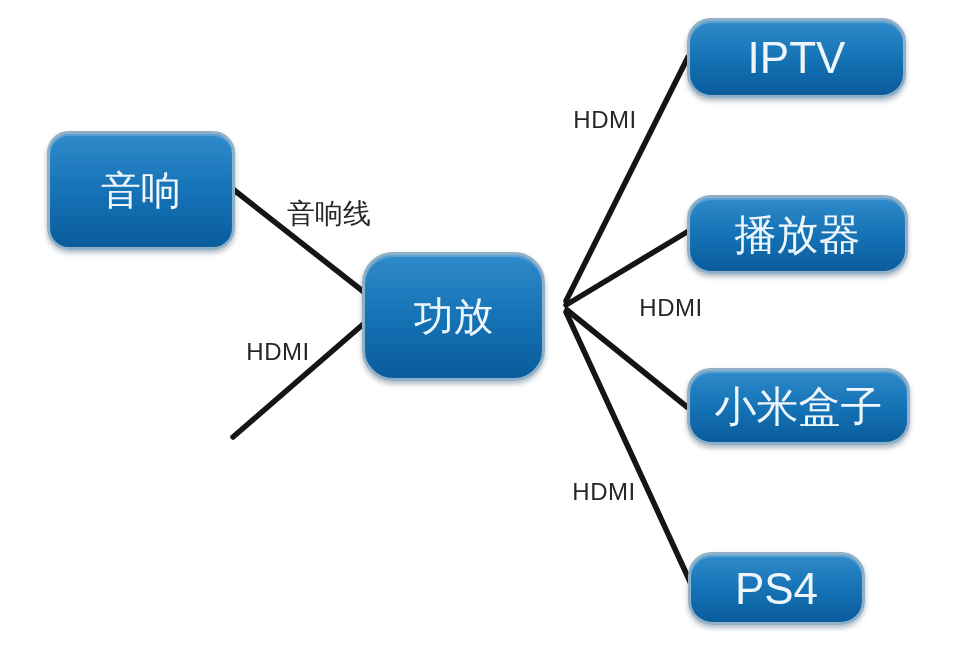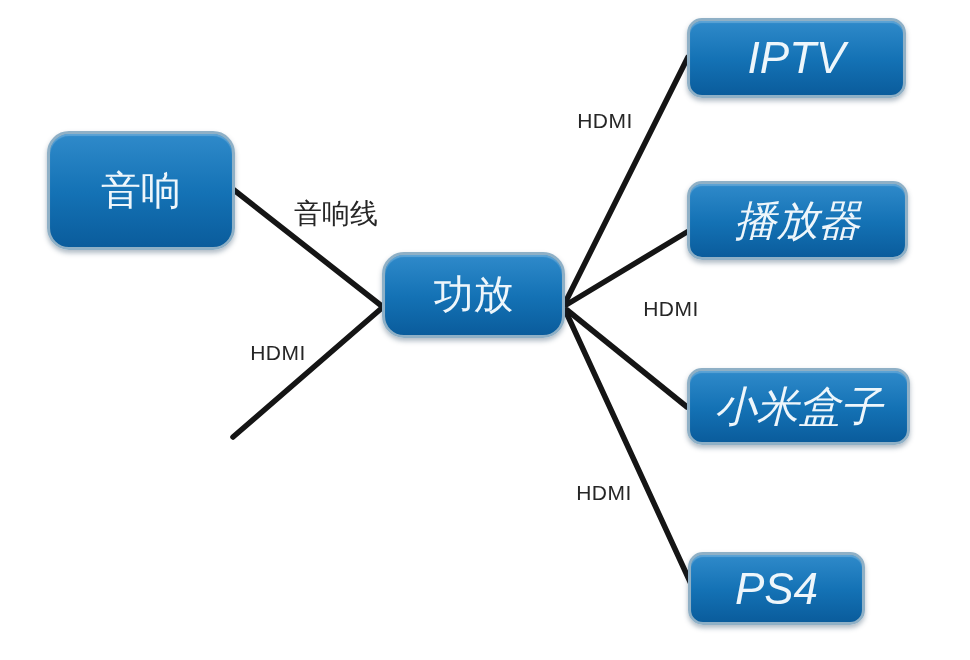--- a/index.html
+++ b/index.html
@@ -39,34 +39,34 @@
     align-items: center;
     justify-content: center;
     color: var(--node-text);
     background: linear-gradient(180deg, var(--node-top) 0%, var(--node-mid) 52%, var(--node-bottom) 100%);
     border: 3px solid var(--node-border);
     box-shadow: 0 3px 5px rgba(30, 60, 90, 0.35), inset 0 2px 1px rgba(255,255,255,0.22);
     text-align: center;
     line-height: 1;
   }
   .node.round-lg { border-radius: 22px; }
-  .node.round-md { border-radius: 15px; font-style: italic; }
+  .node.round-md { border-radius: 24px; }
   .cn { font-family: "Liberation Serif", "DejaVu Serif", serif; }
   .en { font-family: "Liberation Sans", "DejaVu Sans", sans-serif; }
   .fs46 { font-size: 40px; }
   .fs44 { font-size: 44px; }
   .fs42 { font-size: 42px; }
   .edge-label {
     position: absolute;
     transform: translate(-50%, -50%);
     color: var(--label);
     white-space: nowrap;
     line-height: 1;
   }
-  .edge-label.en { font-size: 21px; letter-spacing: 0.5px; }
+  .edge-label.en { font-size: 24px; letter-spacing: 0.5px; }
   .edge-label.cn { font-size: 28px; }
   .watermark {
     position: absolute;
     left: 641px;
     top: 624px;
     width: 320px;
     font-size: 29px;
     letter-spacing: 1px;
     color: var(--watermark);
     text-shadow: 0 1px 1px rgba(255,255,255,0.9), 0 0 1px #c8c8c8;
@@ -85,31 +85,31 @@
     <line x1="233" y1="437" x2="383" y2="307"></line>
     <line x1="566" y1="301" x2="688" y2="57"></line>
     <line x1="566" y1="305" x2="687" y2="232"></line>
     <line x1="567" y1="310" x2="687" y2="407"></line>
     <line x1="566" y1="312" x2="692" y2="586"></line>
   </svg>
 
   <div class="node round-lg cn fs46" style="left:47px;  top:131px; width:188px; height:119px;">音响</div>
 
 
-  <div class="node round-lg cn fs46" style="left:382px; top:252px; width:183px; height:86px;">功放</div>
+  <div class="node round-lg cn fs46" style="left:362px; top:252px; width:183px; height:129px;border-radius:31px;">功放</div>
 
   <div class="node round-md en fs44" style="left:687px; top:18px;  width:219px; height:80px;">IPTV</div>
 
-  <div class="node round-md cn fs42" style="left:687px; top:181px; width:221px; height:79px;">播放器</div>
+  <div class="node round-md cn fs42" style="left:687px; top:195px; width:221px; height:79px;">播放器</div>
 
   <div class="node round-md cn fs42" style="left:687px; top:368px; width:223px; height:77px;">小米盒子</div>
 
   <div class="node round-md en fs44" style="left:688px; top:552px; width:177px; height:73px;">PS4</div>
 
-  <div class="edge-label cn" style="left:336px; top:214px;">音响线</div>
+  <div class="edge-label cn" style="left:329px; top:214px;">音响线</div>
 
   <div class="edge-label en" style="left:278px; top:352px;">HDMI</div>
 
   <div class="edge-label en" style="left:605px; top:120px;">HDMI</div>
 
   <div class="edge-label en" style="left:671px; top:308px;">HDMI</div>
 
   <div class="edge-label en" style="left:604px; top:492px;">HDMI</div>
 
 

